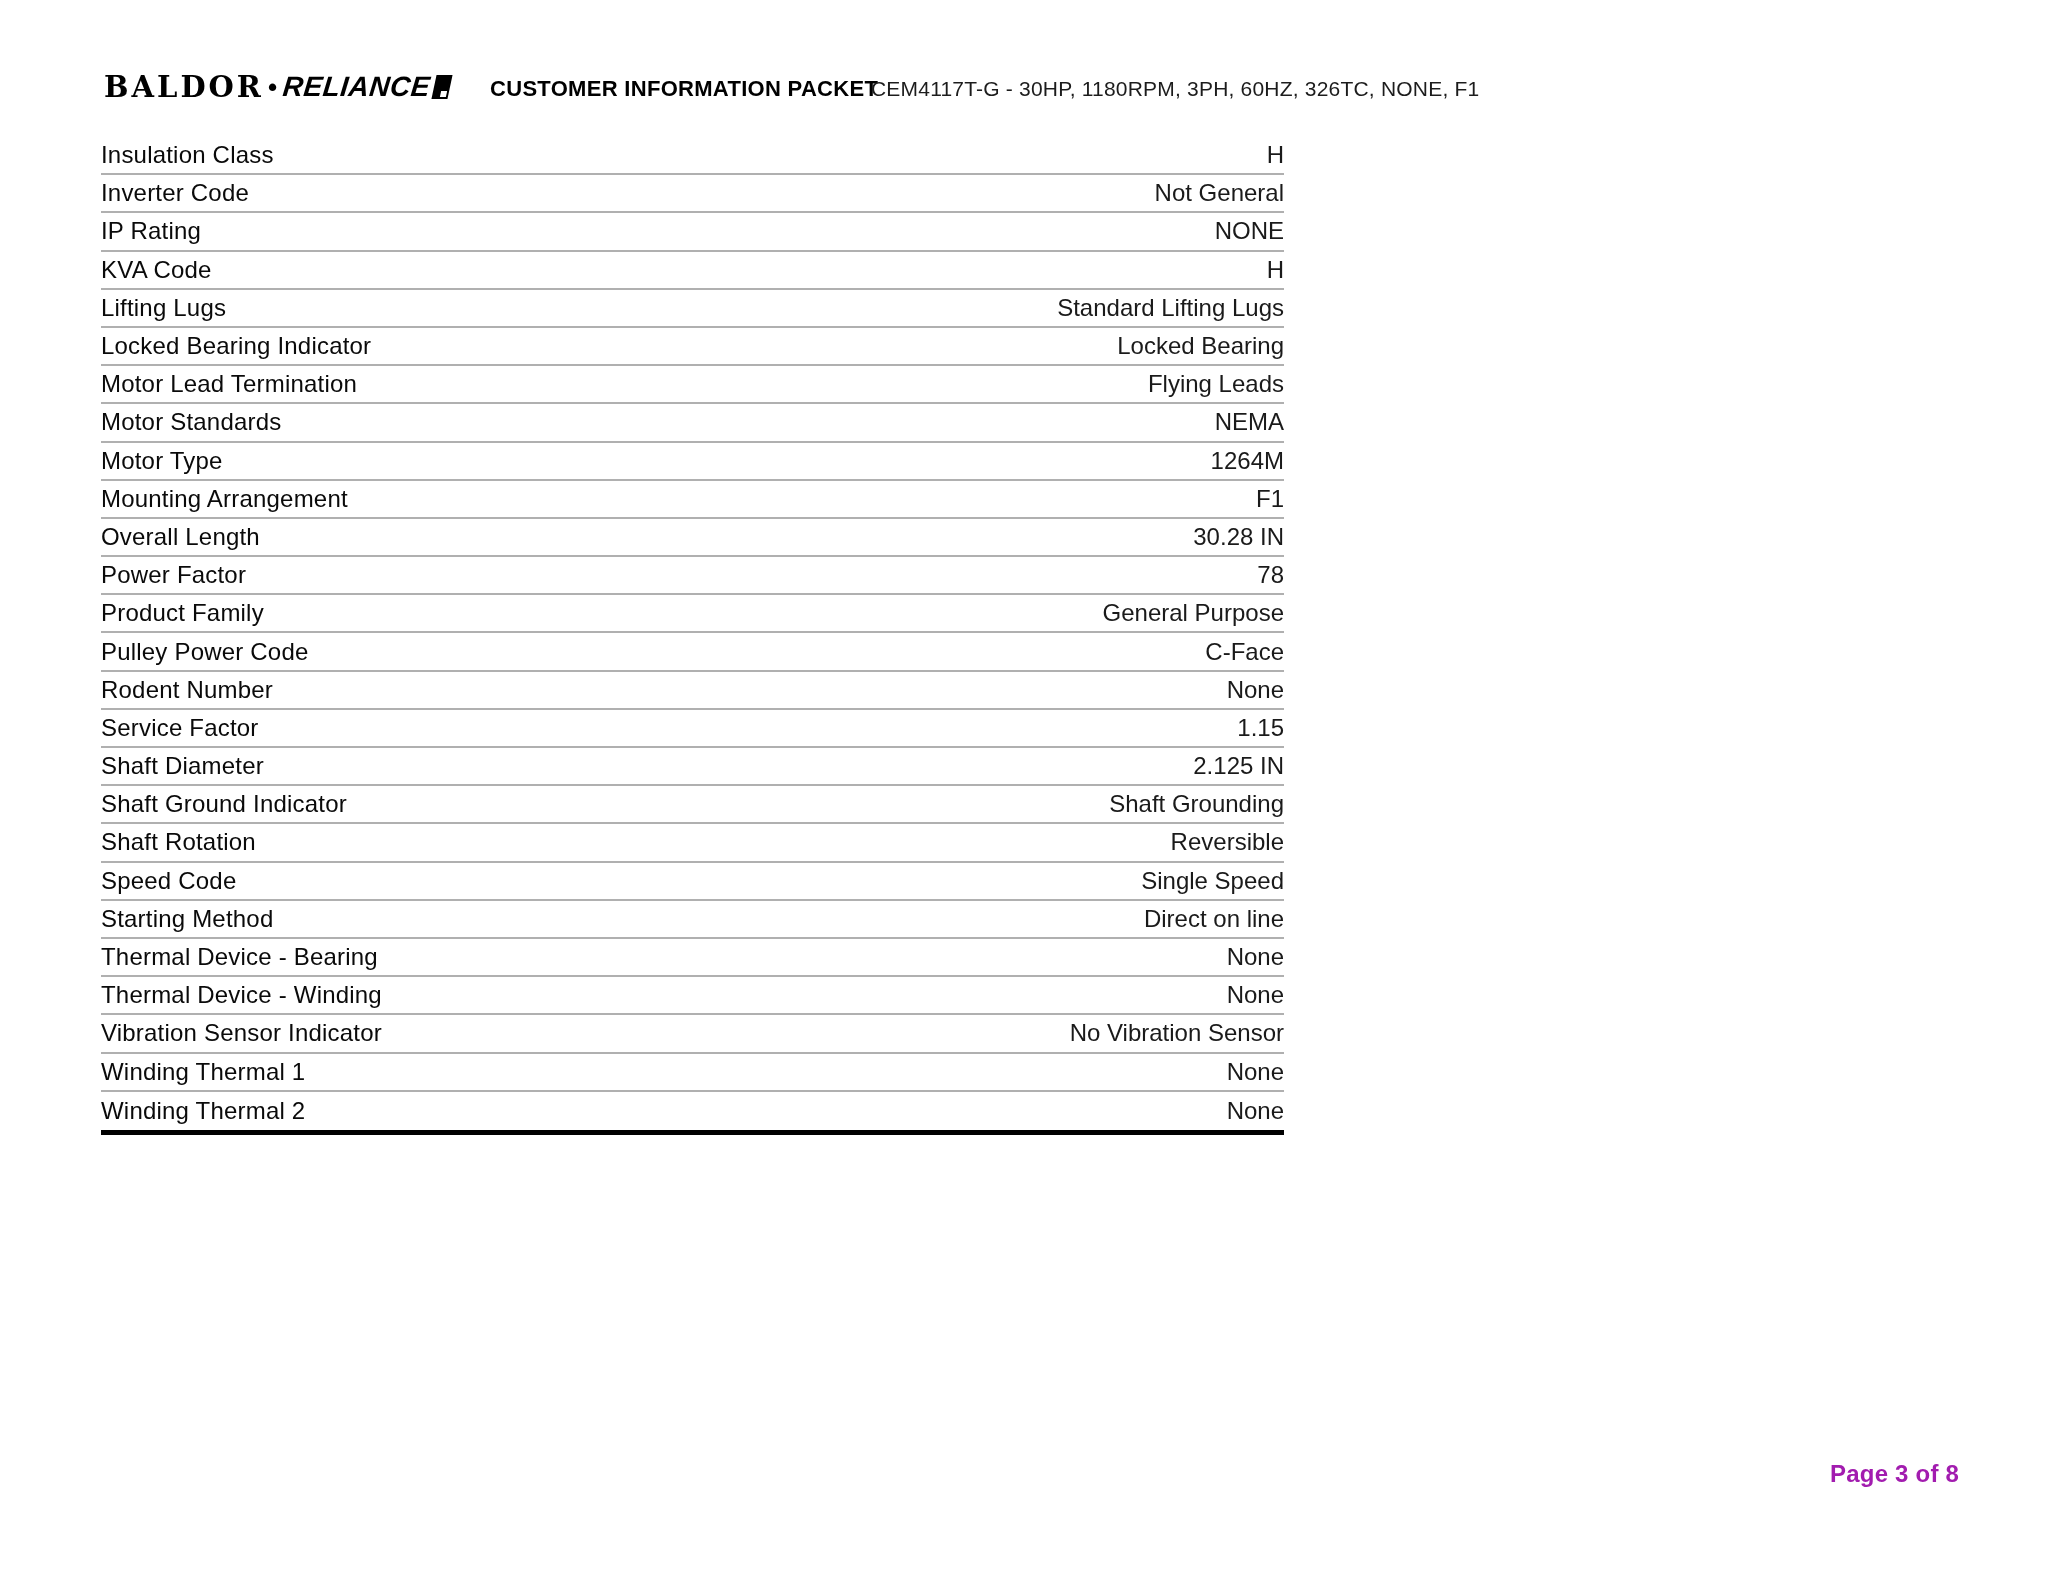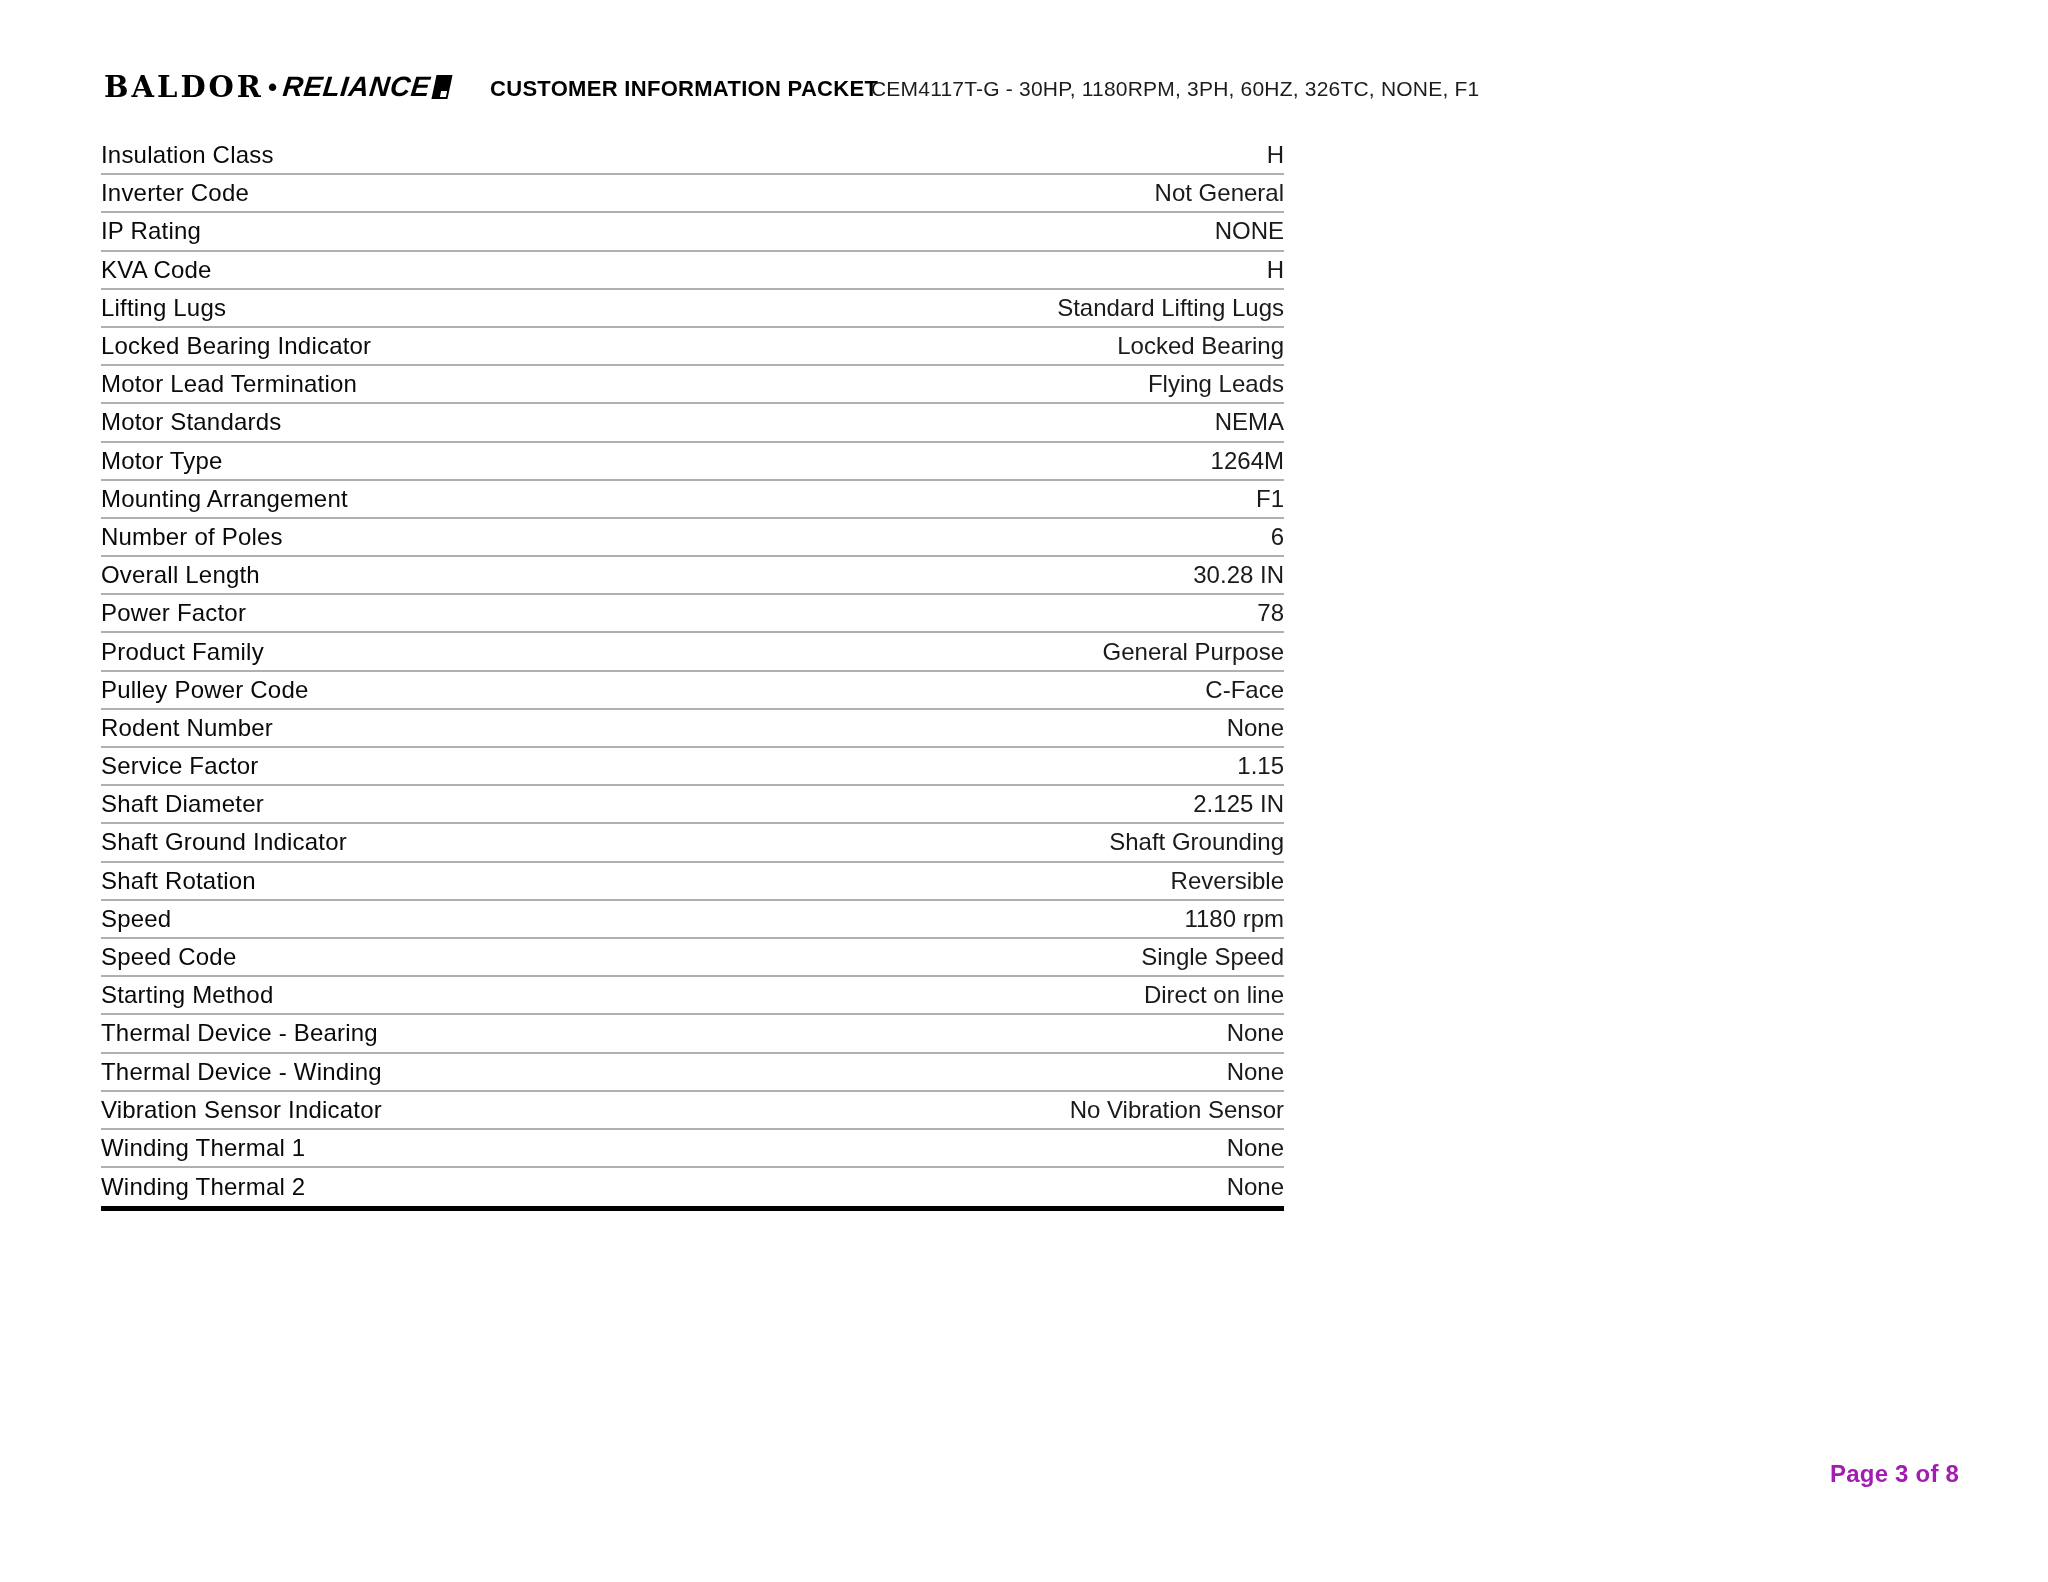--- a/index.html
+++ b/index.html
@@ -184,24 +184,20 @@
       </div>
       <div class="spec-row">
         <span class="spec-label">Motor Type</span>
         <span class="spec-value">1264M</span>
       </div>
       <div class="spec-row">
         <span class="spec-label">Mounting Arrangement</span>
         <span class="spec-value">F1</span>
       </div>
       <div class="spec-row">
-        <span class="spec-label">Number of Poles</span>
-        <span class="spec-value">6</span>
-      </div>
-      <div class="spec-row">
         <span class="spec-label">Overall Length</span>
         <span class="spec-value">30.28 IN</span>
       </div>
       <div class="spec-row">
         <span class="spec-label">Power Factor</span>
         <span class="spec-value">78</span>
       </div>
       <div class="spec-row">
         <span class="spec-label">Product Family</span>
         <span class="spec-value">General Purpose</span>
@@ -222,24 +218,20 @@
         <span class="spec-label">Shaft Diameter</span>
         <span class="spec-value">2.125 IN</span>
       </div>
       <div class="spec-row">
         <span class="spec-label">Shaft Ground Indicator</span>
         <span class="spec-value">Shaft Grounding</span>
       </div>
       <div class="spec-row">
         <span class="spec-label">Shaft Rotation</span>
         <span class="spec-value">Reversible</span>
-      </div>
-      <div class="spec-row">
-        <span class="spec-label">Speed</span>
-        <span class="spec-value">1180 rpm</span>
       </div>
       <div class="spec-row">
         <span class="spec-label">Speed Code</span>
         <span class="spec-value">Single Speed</span>
       </div>
       <div class="spec-row">
         <span class="spec-label">Starting Method</span>
         <span class="spec-value">Direct on line</span>
       </div>
       <div class="spec-row">

